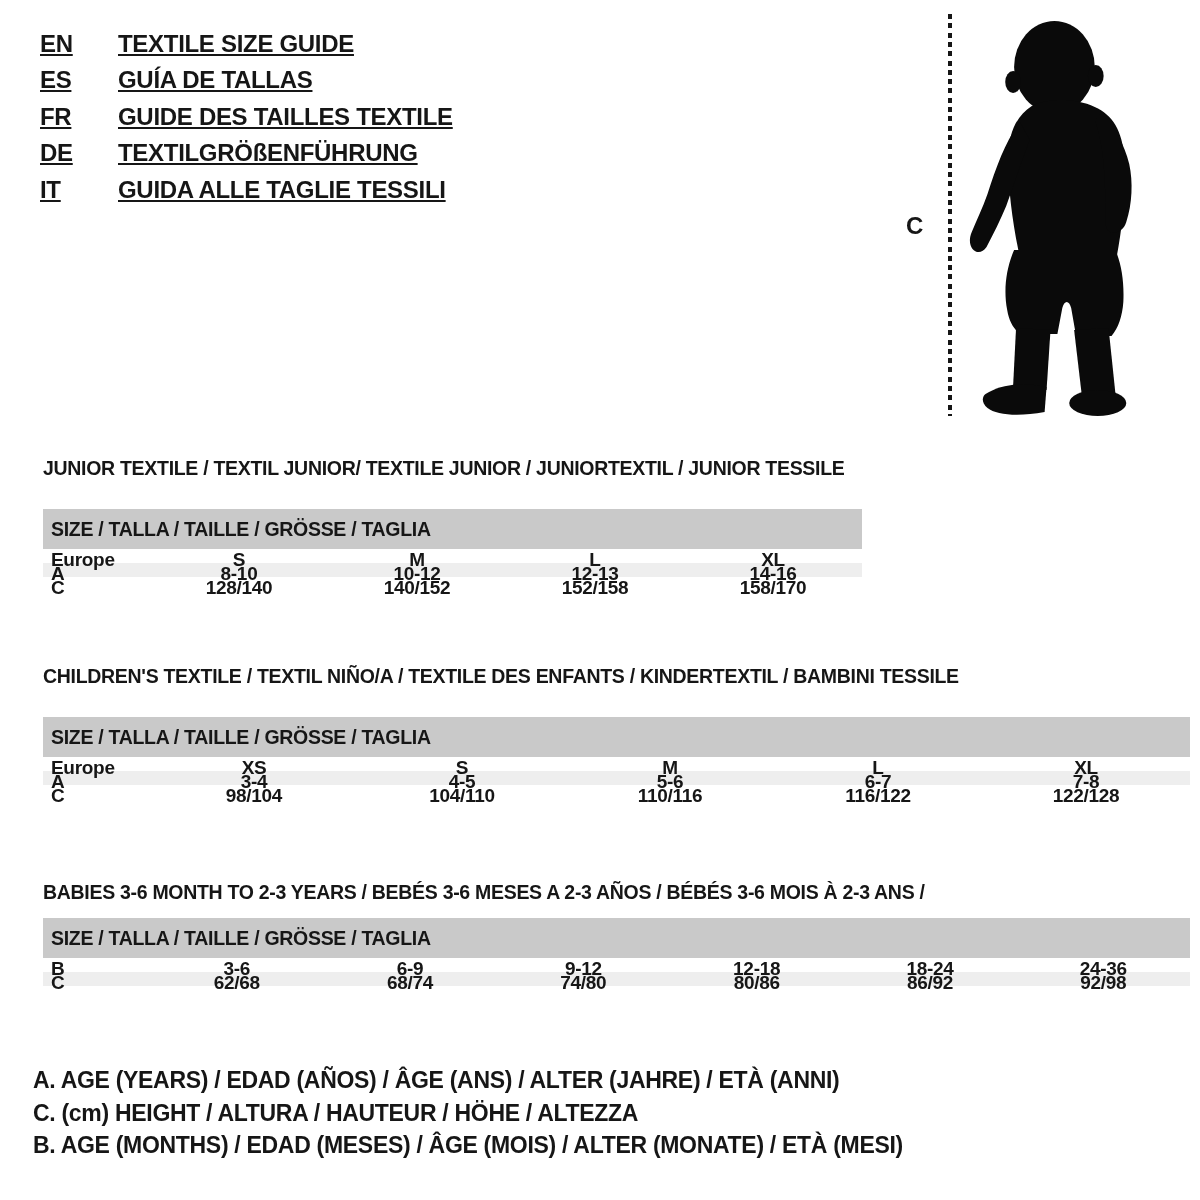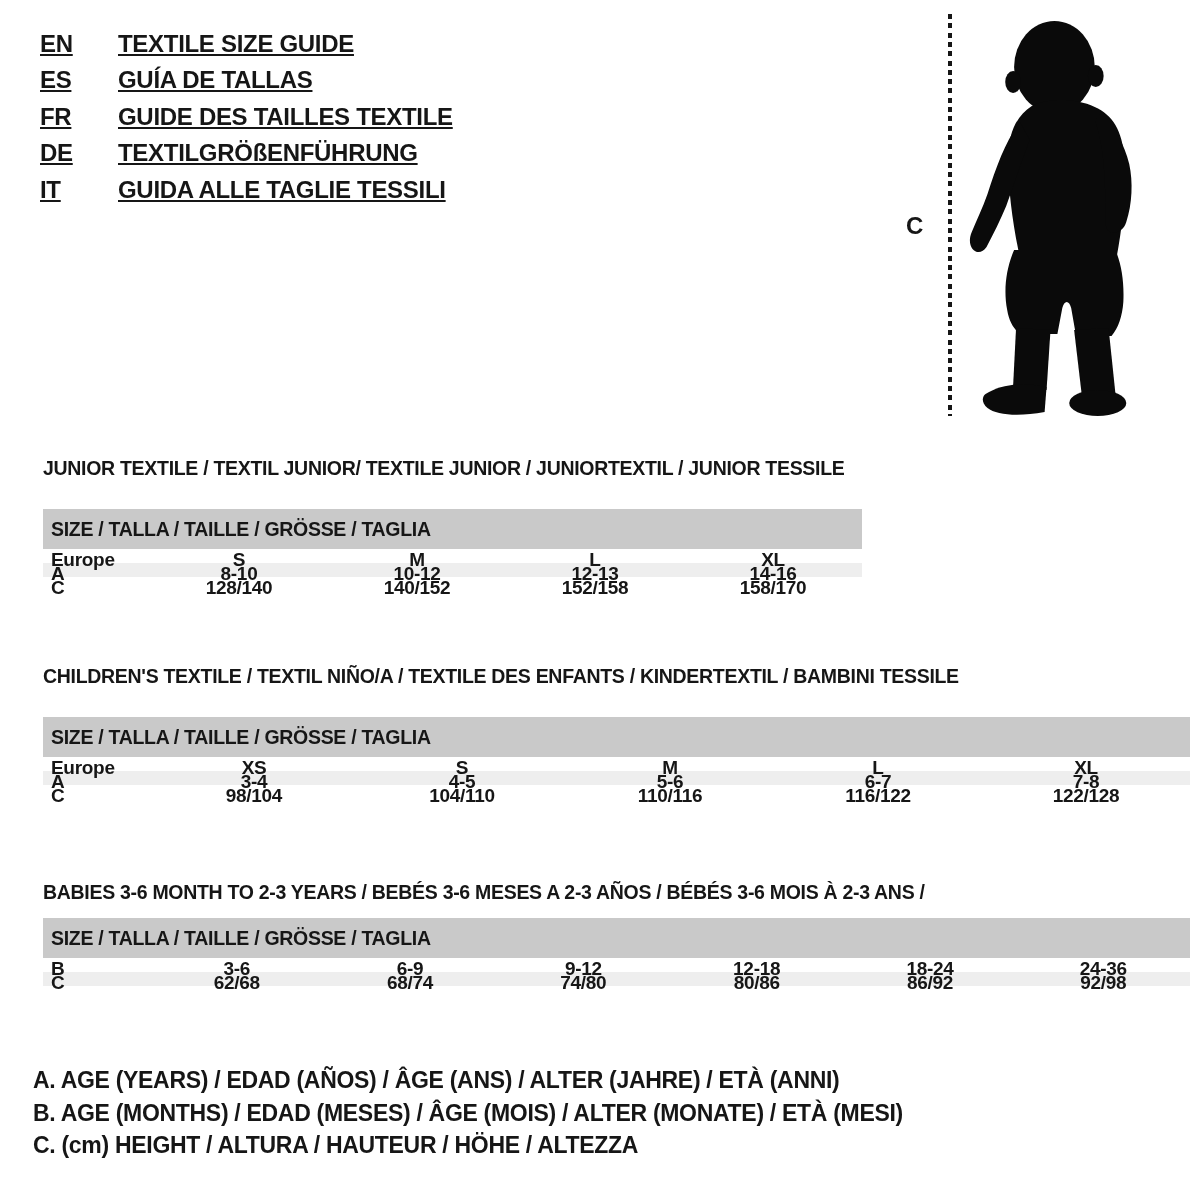--- a/index.html
+++ b/index.html
@@ -189,17 +189,17 @@
           <div class="tcell">74/80</div>
           <div class="tcell">80/86</div>
           <div class="tcell">86/92</div>
           <div class="tcell">92/98</div>
         </div>
       </div>
   </section>
 
   <section class="footnotes">
     <div class="footnote">A. AGE (YEARS) / EDAD (AÑOS) / ÂGE (ANS) / ALTER (JAHRE) / ETÀ (ANNI)</div>
+    <div class="footnote">C. (cm) HEIGHT / ALTURA / HAUTEUR / HÖHE / ALTEZZA</div>
     <div class="footnote">B. AGE (MONTHS) / EDAD (MESES) / ÂGE (MOIS) / ALTER (MONATE) / ETÀ (MESI)</div>
-    <div class="footnote">C. (cm) HEIGHT / ALTURA / HAUTEUR / HÖHE / ALTEZZA</div>
   </section>
 
 </div>
 
 </body></html>

